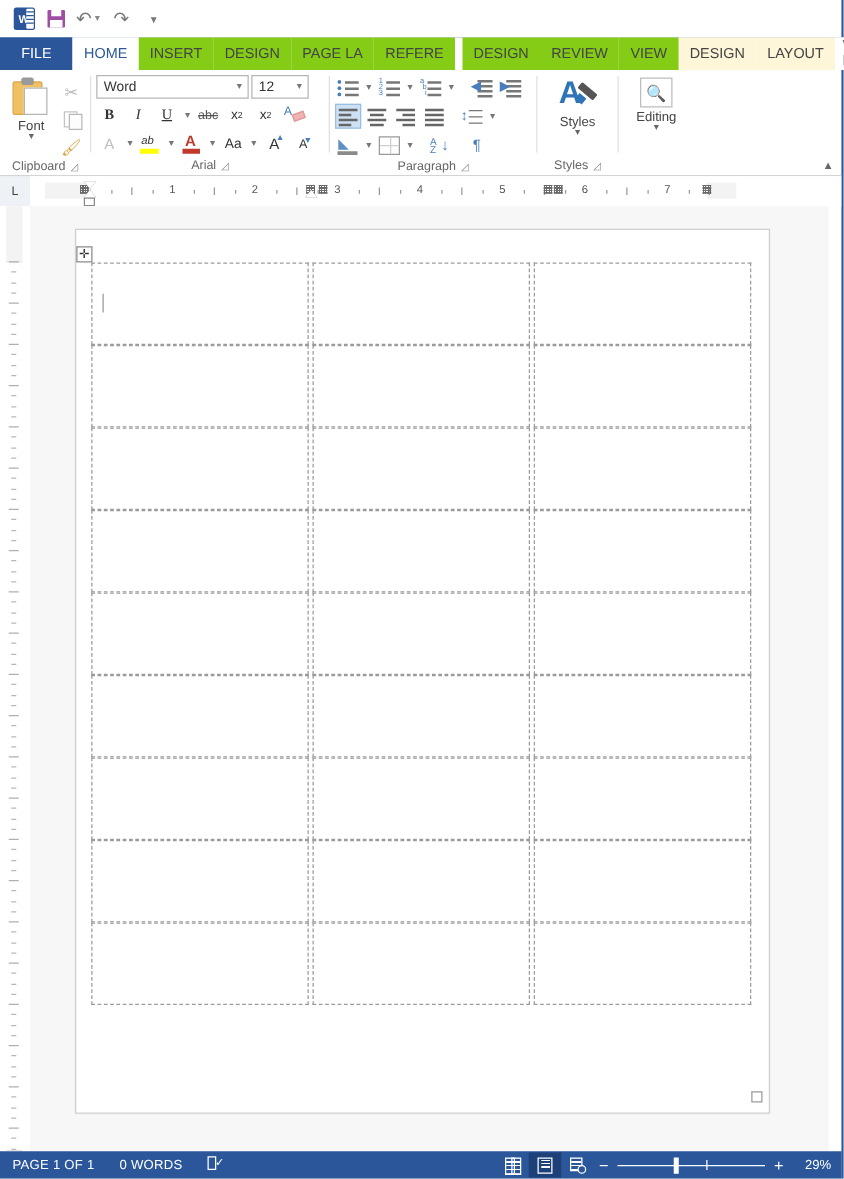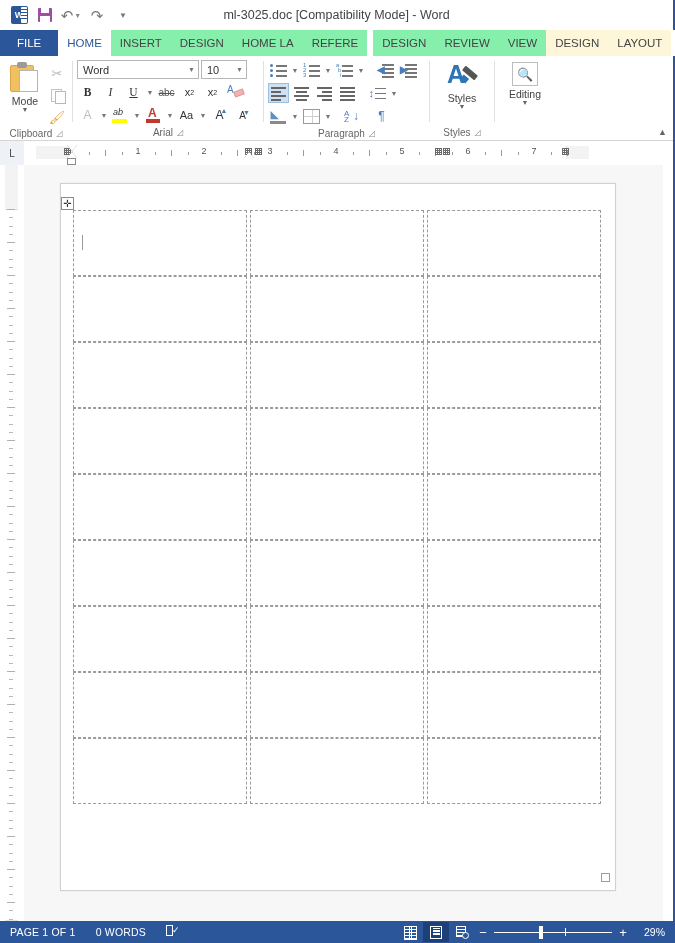--- a/index.html
+++ b/index.html
@@ -78,21 +78,21 @@
     height:26px; background:#2b579a; display:flex; align-items:stretch;
     position:relative;
   }
   .tab-file{
     background:#2b579a; color:#fff; font-size:11.5px; display:flex;
     align-items:center; padding:0 17px; cursor:pointer;
   }
   .tabs-wrap{ display:flex; background:#fff; flex:1; align-items:stretch; }
   .tab{
     display:flex;align-items:center;padding:0 9px;font-size:11.5px;color:#444;
-    background:#86efac; cursor:pointer; white-space:nowrap;
+    background:#84cc16; cursor:pointer; white-space:nowrap;
   }
   .tab.active{ color:#2b579a; background:#fff; }
   .tab.ctx{ background:#fdf6d8; color:#444; }
   .user{
     margin-left:auto; display:flex; align-items:center; gap:4px; padding:0 6px;
     background:#fff; font-size:11.5px; color:#444; cursor:pointer;
   }
 
   
   .ribbon{
@@ -304,31 +304,30 @@
           <span class="caret-sm">▼</span>
       </div>
       <div class="qat-btn">
           <span class="arrowglyph">↷</span>
         </div>
       <div class="qat-btn">
           <span style="font-size:8px;color:#777;">▼</span>
         </div>
     </div>
 
-    <div class="doctitle">ml-3025.doc [Compatibility Mode] - Word</div>
 
   </div>
 
   <div class="tabstrip">
     <div class="tab-file">FILE</div>
     <div class="tabs-wrap">
       <div class="tab active">HOME</div>
       <div class="tab">INSERT</div>
       <div class="tab">DESIGN</div>
-      <div class="tab">HOME LA</div>
+      <div class="tab">PAGE LA</div>
       <div class="tab">REFERE</div>
       <div class="tab" style="margin-left:6px;">DESIGN</div>
       <div class="tab">REVIEW</div>
       <div class="tab">VIEW</div>
       <div class="tab ctx">DESIGN</div>
       <div class="tab ctx">LAYOUT</div>
       <div class="user">
         <span>Vinny L</span>
 
       </div>
@@ -338,21 +337,21 @@
   <div class="ribbon">
 
     <div class="rgroup" style="width:72px;">
       <div class="rgroup-body">
         <div class="paste-btn">
           <div class="clip-art">
             <div class="clip-board"></div>
               <div class="clip-clasp"></div>
               <div class="clip-page"></div>
           </div>
-          <div class="paste-txt">Mode</div>
+          <div class="paste-txt">Font</div>
           <div class="paste-car">▼</div>
         </div>
         <div class="clip-small">
           <div class="cs-btn">
               <span class="scissors">✂</span>
             </div>
           <div class="cs-btn">
               <span class="copy-ic"></span>
             </div>
           <div class="cs-btn">
@@ -369,21 +368,21 @@
 
     <div class="rgroup" style="width:190px;">
       <div class="rgroup-body">
         <div class="fontgrp-rows">
           <div class="frow">
             <div class="combo" style="width:122px;">
               <span class="cv">Word</span>
               <span class="cc">▼</span>
             </div>
             <div class="combo" style="width:46px;">
-              <span class="cv">10</span>
+              <span class="cv">12</span>
               <span class="cc">▼</span>
             </div>
           </div>
           <div class="frow">
             <div class="fbtn ser" style="font-weight:bold;">B</div>
             <div class="fbtn ser" style="font-style:italic;">I</div>
             <div class="fbtn ser" style="text-decoration:underline;">U</div>
             <div class="mini-car">▼</div>
             <div class="fbtn" style="text-decoration:line-through;font-size:10px;color:#555;">abc</div>
             <div class="fbtn sub">

